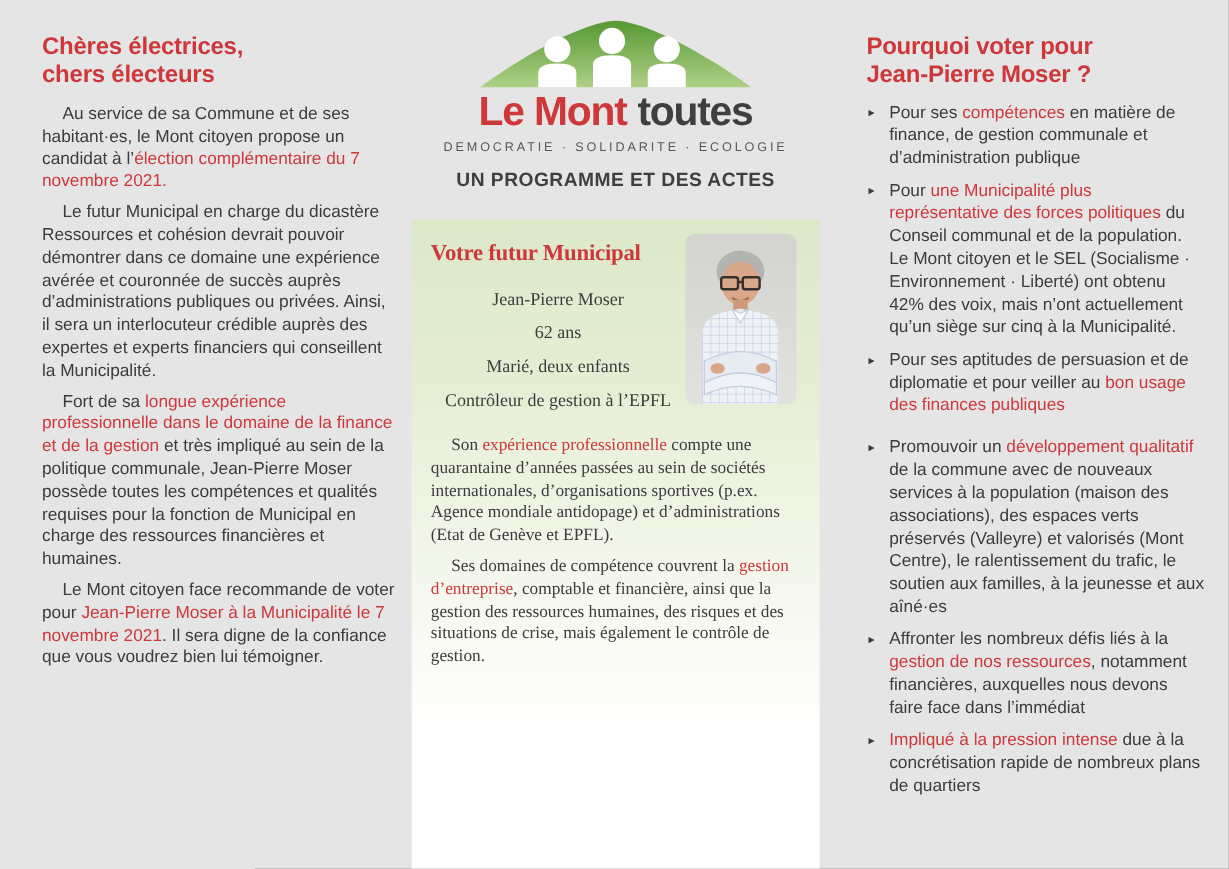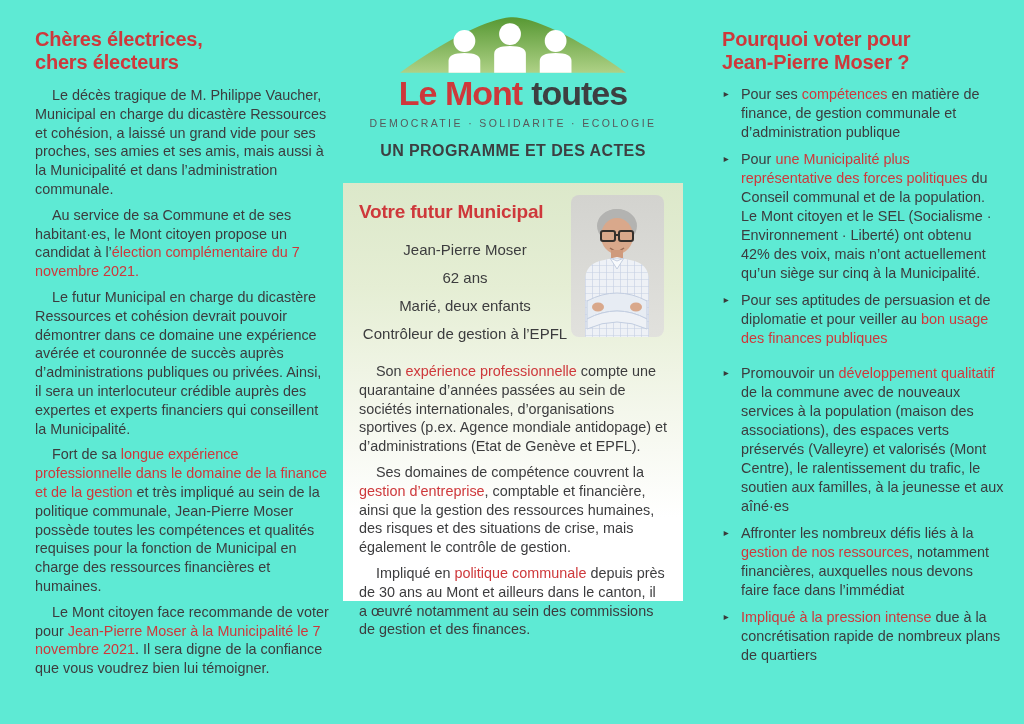--- a/index.html
+++ b/index.html
@@ -6,21 +6,21 @@
     --accent-red:#ce383b;
     --text-dark:#3c3c3e;
     --logo-dark:#3d3f41;
     --subtitle-gray:#57585a;
     --box-green:#dce8ca;
     --photo-bg:#d8d7d3;
   }
   *{box-sizing:border-box;margin:0;padding:0;}
   html,body{background:#888;}
   .page{
-    position:relative;width:1024px;height:724px;background:#5eead4;
+    position:relative;width:1024px;height:724px;background:#e5e5e5;
     font-family:"Liberation Sans", sans-serif;color:var(--text-dark);
     overflow:hidden;margin:0 auto;
   }
   
   .red-title{
     color:var(--accent-red);font-weight:bold;font-size:20px;line-height:23px;
     white-space:pre-line;letter-spacing:-0.2px;
   }
   .body-par{
     font-size:14.4px;line-height:18.8px;text-indent:17px;margin-bottom:7px;
@@ -39,23 +39,24 @@
   .logo-subtitle{
     margin-top:6px;font-size:10.5px;font-weight:normal;color:var(--subtitle-gray);
     letter-spacing:2.4px;
   }
   .logo-tagline{
     margin-top:13px;font-size:16px;font-weight:bold;color:var(--logo-dark);
     letter-spacing:0.4px;
   }
   
   .profile-box{
-    position:absolute;left:343px;top:183px;width:340px;height:418px;
+    position:absolute;left:343px;top:183px;width:340px;height:541px;
     background:linear-gradient(180deg,var(--box-green) 0%,#e5eed4 25%,#f4f7ec 55%,#ffffff 80%);
     padding:16px 16px 12px 16px;
+    font-family:Liberation Serif, serif;
   }
   .profile-title{font-size:19px;line-height:22px;margin-top:2px;}
   .profile-lines{margin-top:13px;width:212px;}
   .profile-line{font-size:15px;line-height:28px;color:var(--text-dark);text-align:center;}
   .profile-photo{
     position:absolute;top:12px;right:19px;width:93px;height:142px;
     border-radius:8px;overflow:hidden;
   }
   .profile-body{margin-top:14px;}
   
@@ -69,21 +70,20 @@
   .section-2{margin-top:16px;}
 </style>
 </head>
 <body>
 
 <div class="page">
 
   <div class="col-left">
     <div class="red-title">Chères électrices,
 chers électeurs</div>
-    <p class="body-par"><span>Le décès tragique de M. Philippe Vaucher, Municipal en charge du dicastère Ressources et cohésion, a laissé un grand vide pour ses proches, ses amies et ses amis, mais aussi à la Municipalité et dans l’administration communale.</span></p>
     <p class="body-par"><span>Au service de sa Commune et de ses habitant·es, le Mont citoyen propose un candidat à l’</span><span class="hl">élection complémentaire du 7 novembre 2021.</span></p>
     <p class="body-par"><span>Le futur Municipal en charge du dicastère Ressources et cohésion devrait pouvoir démontrer dans ce domaine une expérience avérée et couronnée de succès auprès d’administrations publiques ou privées. Ainsi, il sera un interlocuteur crédible auprès des expertes et experts financiers qui conseillent la Municipalité.</span></p>
     <p class="body-par"><span>Fort de sa </span><span class="hl">longue expérience professionnelle dans le domaine de la finance et de la gestion</span><span> et très impliqué au sein de la politique communale, Jean-Pierre Moser possède toutes les compétences et qualités requises pour la fonction de Municipal en charge des ressources financières et humaines.</span></p>
     <p class="body-par"><span>Le Mont citoyen face recommande de voter pour </span><span class="hl">Jean-Pierre Moser à la Municipalité le 7 novembre 2021</span><span>. Il sera digne de la confiance que vous voudrez bien lui témoigner.</span></p>
   </div>
 
   <div class="logo-wrap">
     <svg class="logo-hill" width="228" height="62" viewBox="0 0 230 62" aria-hidden="true">
       <defs>
         <linearGradient id="hillGrad" x1="0" y1="0" x2="0" y2="1">
@@ -158,21 +158,20 @@
         <path d="M16,106 Q46,90 76,106 L76,124 Q46,108 16,124 Z" fill="#e7ecf3" stroke="#c2cde0" stroke-width="1"></path>
         <path d="M16,124 Q46,108 76,124 L76,134 Q46,120 16,134 Z" fill="#eef1f6" stroke="#c2cde0" stroke-width="1"></path>
         <ellipse cx="27" cy="112" rx="6" ry="4.5" fill="#d9a88b"></ellipse>
         <ellipse cx="65" cy="112" rx="6" ry="4.5" fill="#d9a88b"></ellipse>
       </svg>
     </div>
 
     <div class="profile-body">
       <p class="body-par"><span>Son </span><span class="hl">expérience professionnelle</span><span> compte une quarantaine d’années passées au sein de sociétés internationales, d’organisations sportives (p.ex. Agence mondiale antidopage) et d’administrations (Etat de Genève et EPFL).</span></p>
       <p class="body-par"><span>Ses domaines de compétence couvrent la </span><span class="hl">gestion d’entreprise</span><span>, comptable et financière, ainsi que la gestion des ressources humaines, des risques et des situations de crise, mais également le contrôle de gestion.</span></p>
-      <p class="body-par"><span>Impliqué en </span><span class="hl">politique communale</span><span> depuis près de 30 ans au Mont et ailleurs dans le canton, il a œuvré notamment au sein des commissions de gestion et des finances.</span></p>
     </div>
   </div>
 
   <div class="col-right">
 
     <div class="section-1">
       <div class="red-title">Pourquoi voter pour
 Jean-Pierre Moser ?</div>
       <div class="bullet">
         <span class="marker">►</span>

